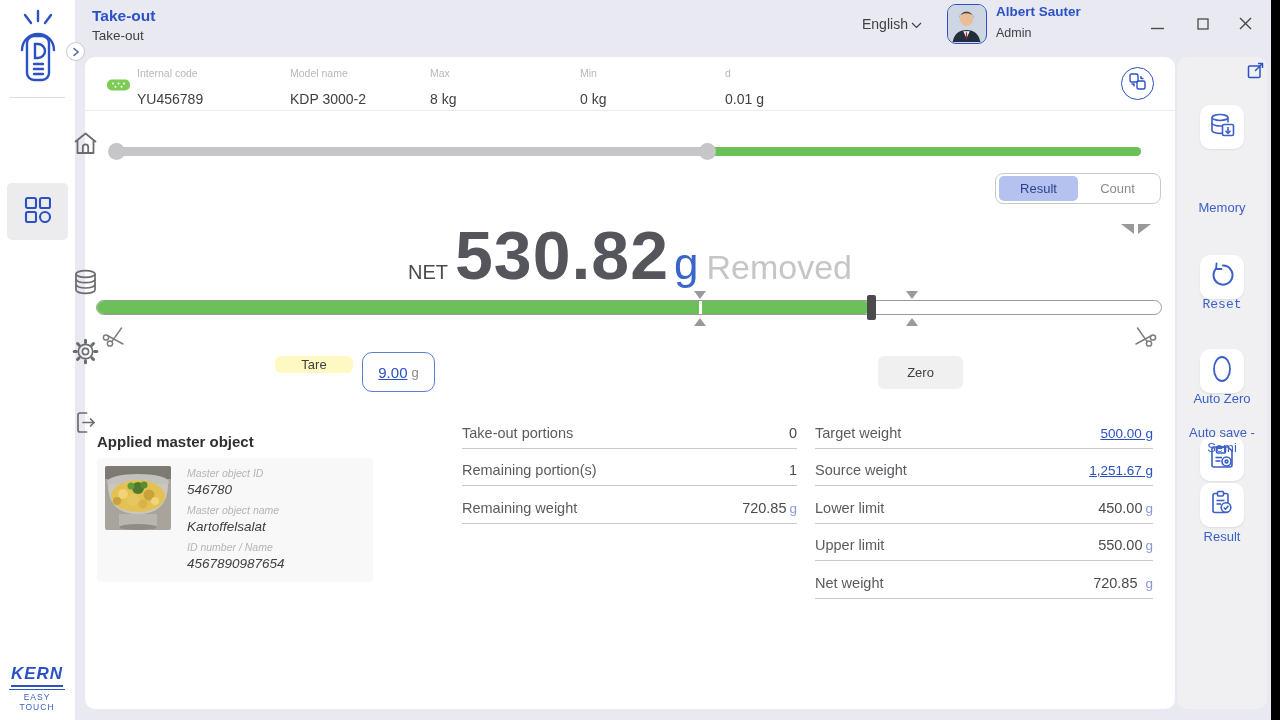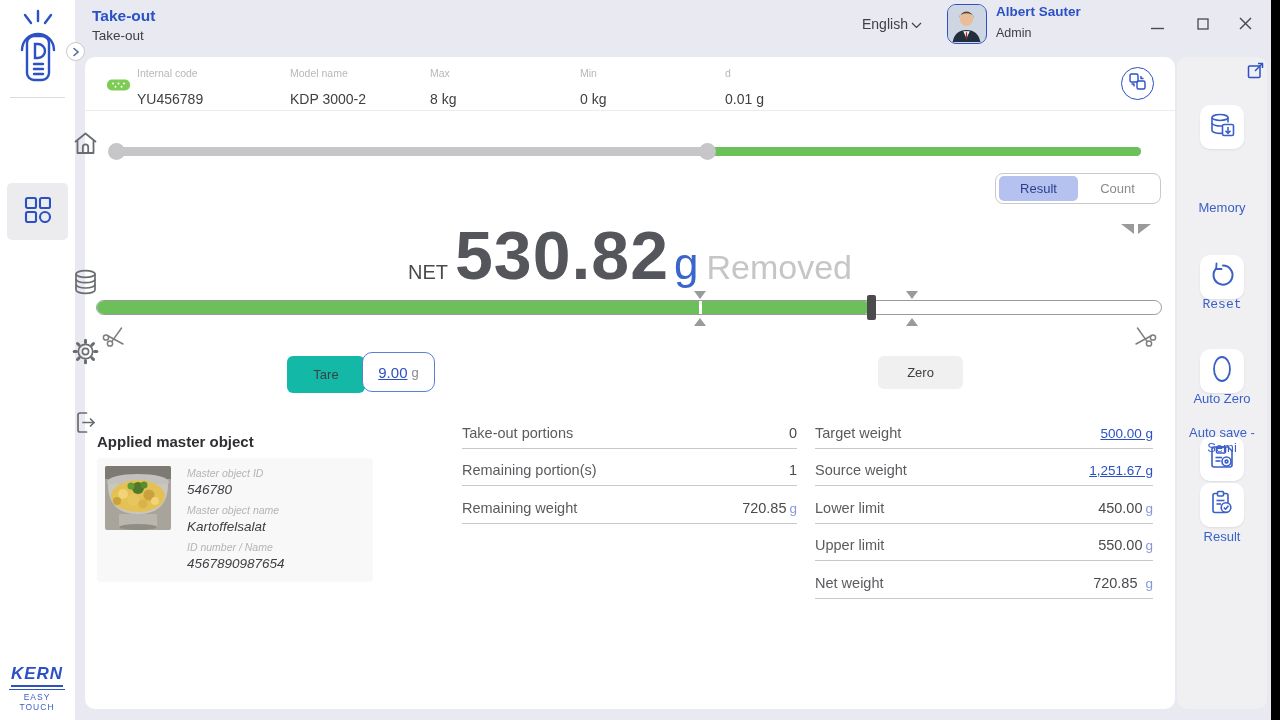--- a/index.html
+++ b/index.html
@@ -75,21 +75,21 @@
   .pbar-notch { position:absolute; top:0; width:3px; height:13px; background:#fff; }
   .pbar-slab  { position:absolute; left:770px; top:-6px; width:9px; height:25px; background:#4b4b4d; border-radius:2px; }
   .mark-down { position:absolute; top:-10px; width:0; height:0;
                border-left:6px solid transparent; border-right:6px solid transparent; border-top:8px solid #9a9a9c; }
   .mark-up   { position:absolute; top:17px; width:0; height:0;
                border-left:6px solid transparent; border-right:6px solid transparent; border-bottom:8px solid #9a9a9c; }
 
   .scissors { top:266px; width:28px; height:28px; }
 
   
-  .tare-btn { left:202px; top:299px; width:78px; height:37px; background:#14b8a6; border-radius:6px;
+  .tare-btn { left:190px; top:299px; width:78px; height:17px; background:#fef9c3; border-radius:6px;
               display:flex; align-items:center; justify-content:center; font-size:13px; color:#3f4044; }
   .tare-field { left:277px; top:295px; width:73px; height:40px; background:#fff; border:1.5px solid #5b7fd6; border-radius:10px;
                 display:flex; align-items:center; justify-content:center; gap:4px; }
   .tare-value { font-size:15px; color:#2b51c4; text-decoration:underline; }
   .tare-unit  { font-size:13px; color:#8a8a8e; }
   .zero-btn { left:793px; top:299px; width:85px; height:33px; background:#f0f0f1; border-radius:6px;
               display:flex; align-items:center; justify-content:center; font-size:13px; color:#3f4044; }
 
   
   .mo-heading { left:12px; top:376px; font-size:15px; font-weight:bold; color:#2f3033; }

